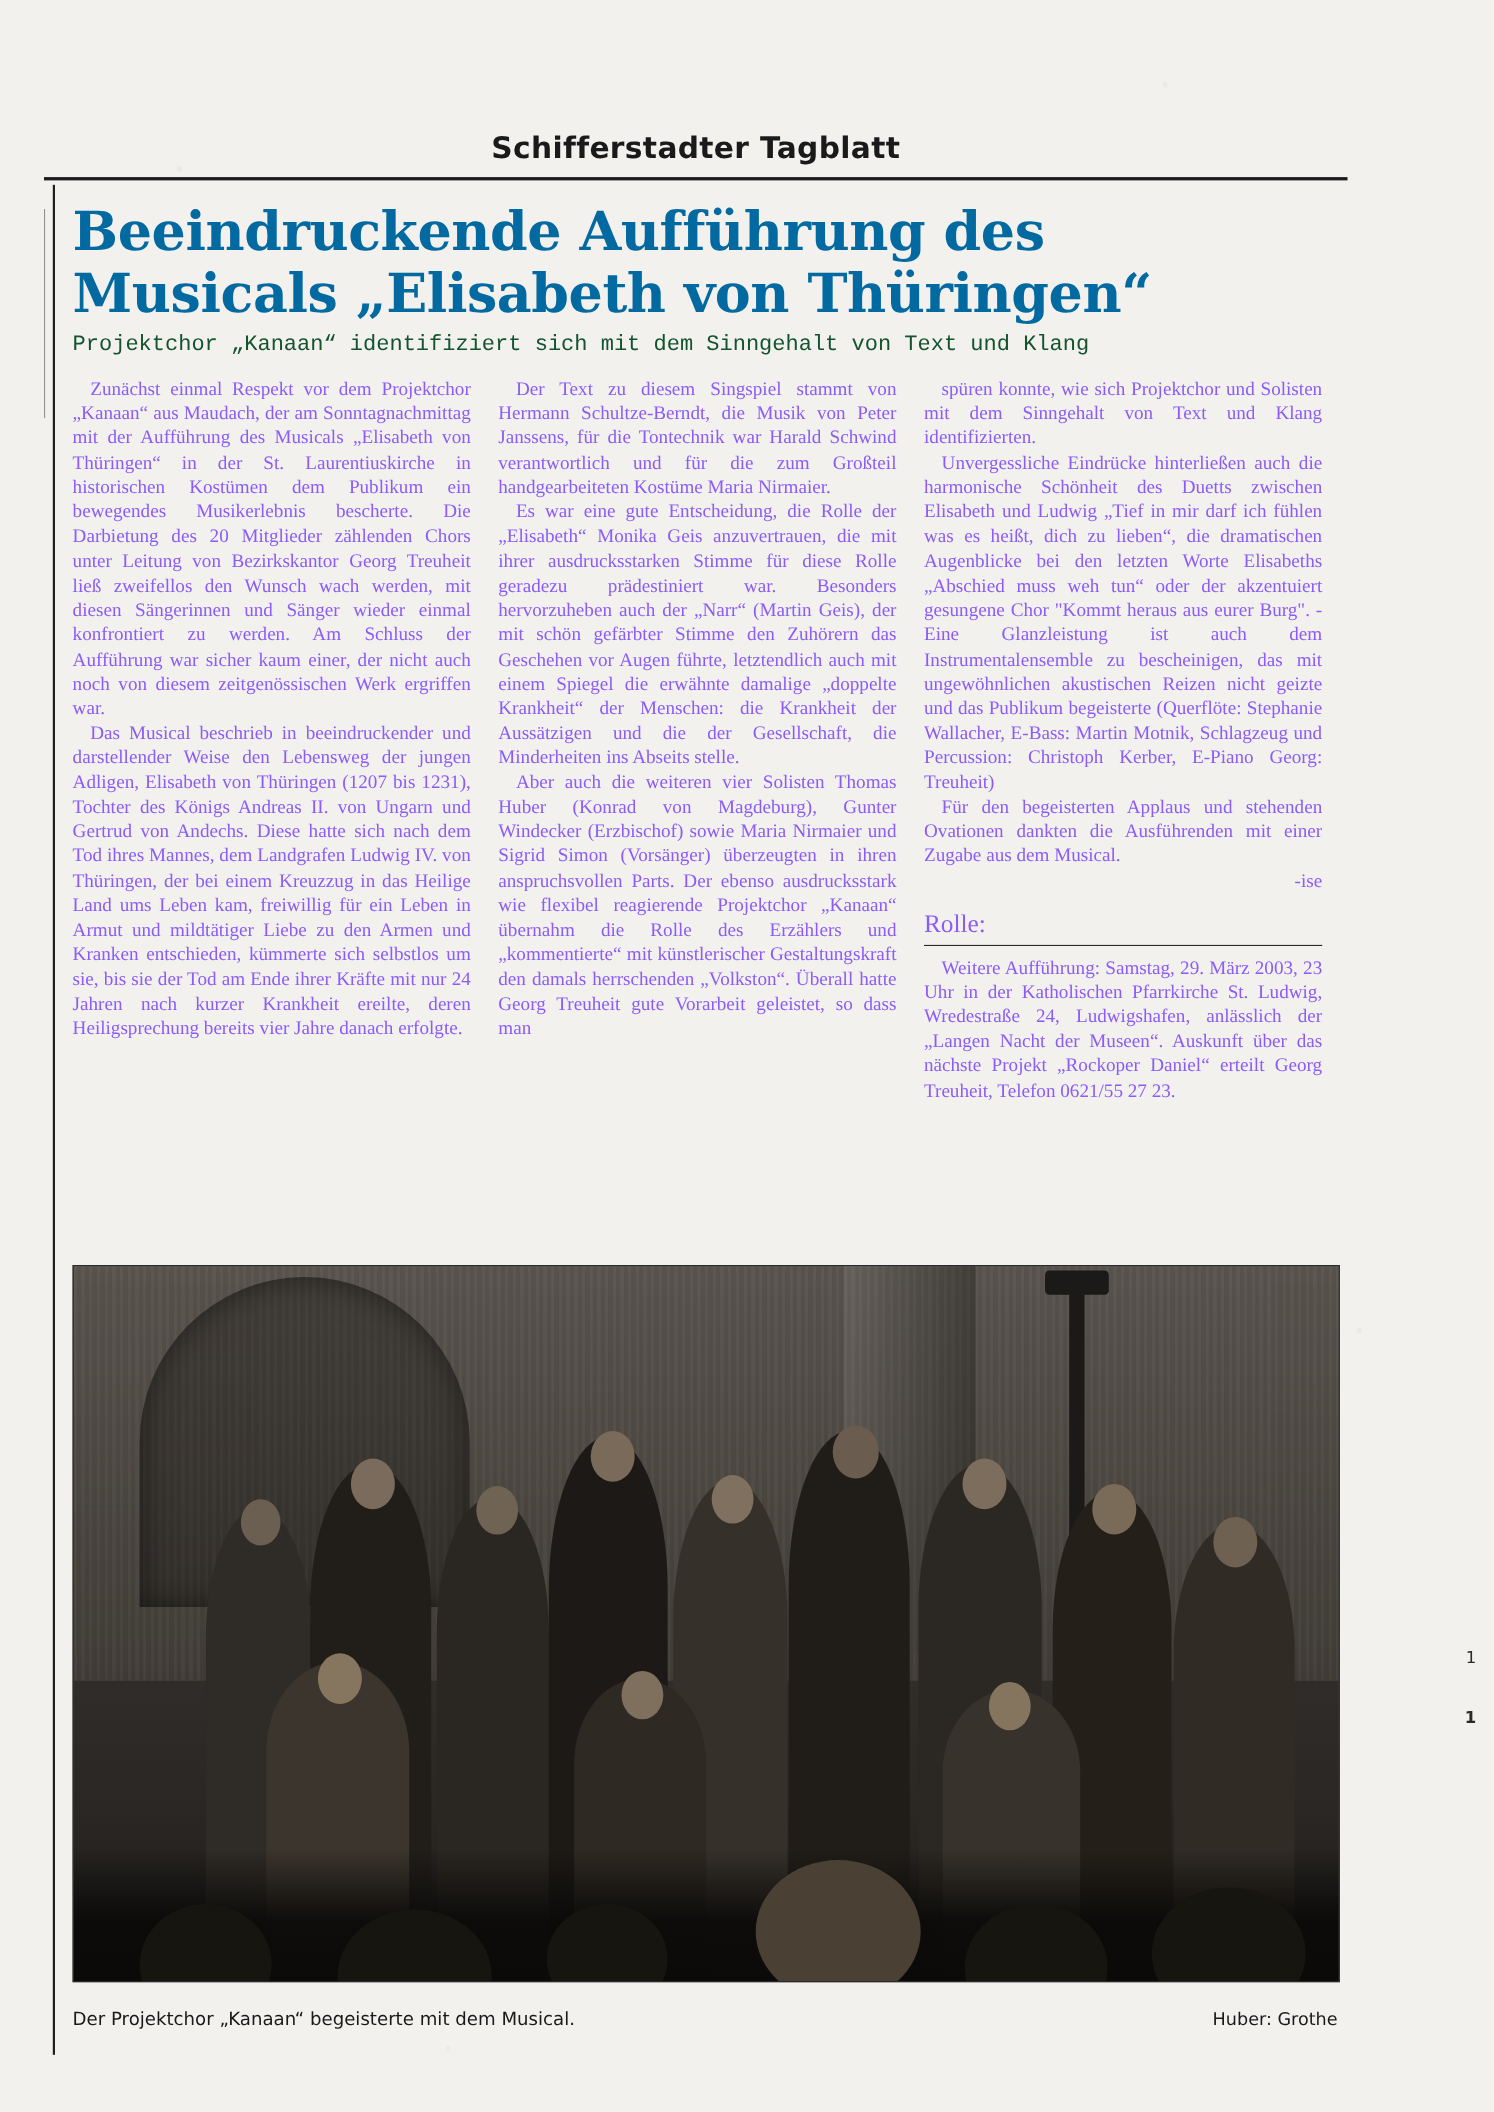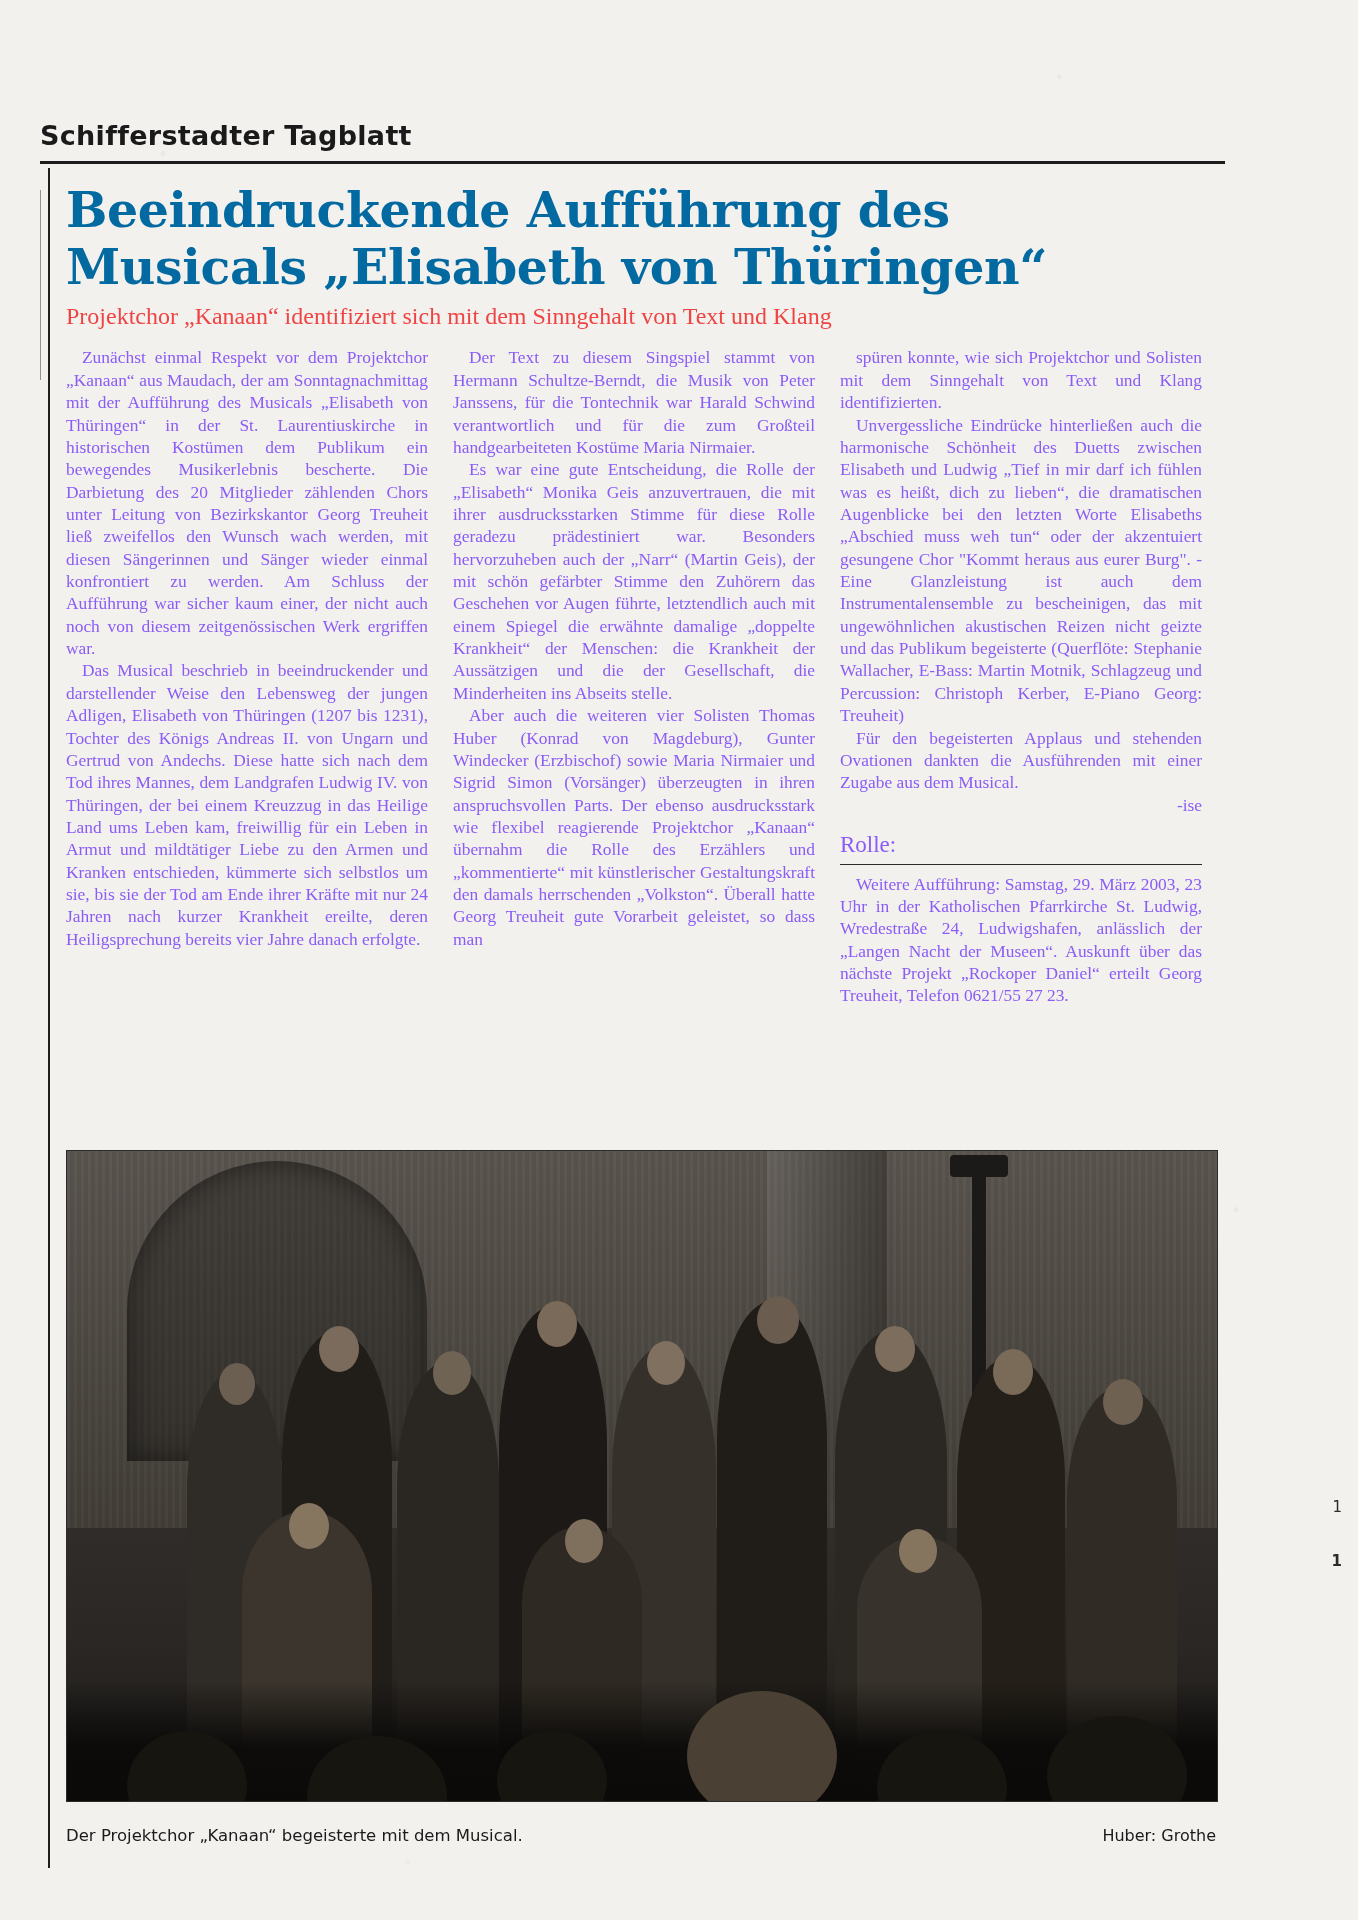--- a/index.html
+++ b/index.html
@@ -39,20 +39,21 @@
     width: 1185px;
     height: 1760px;
   }
 
   
   .masthead {
     position: absolute;
     left: 0;
     top: 0;
     width: 1185px;
+    text-align: center;
   }
   .masthead .title {
     font-family: "DejaVu Sans", sans-serif;
     font-weight: 700;
     font-size: 27px;
     letter-spacing: 0.3px;
     color: #1a1a1a;
   }
   .masthead .rule {
     margin-top: 10px;
@@ -90,25 +91,25 @@
   h1.headline {
     font-family: "DejaVu Serif", serif;
     font-weight: 700;
     font-size: 49px;
     line-height: 1.16;
     margin: 0 0 6px 0;
     letter-spacing: -0.4px;
     color: #0369a1;
   }
   .subhead {
-    font-family: Liberation Serif, serif;
-    font-size: 24px;
+    font-family: Liberation Mono, monospace;
+    font-size: 20px;
     line-height: 1.2;
     margin: 6px 0 16px 0;
-    color: #ef4444;
+    color: #14532d;
   }
 
   .columns {
     display: flex;
     gap: 25px;
     width: 1150px;
   }
   .col {
     width: 362px;
     font-size: 17.4px;

